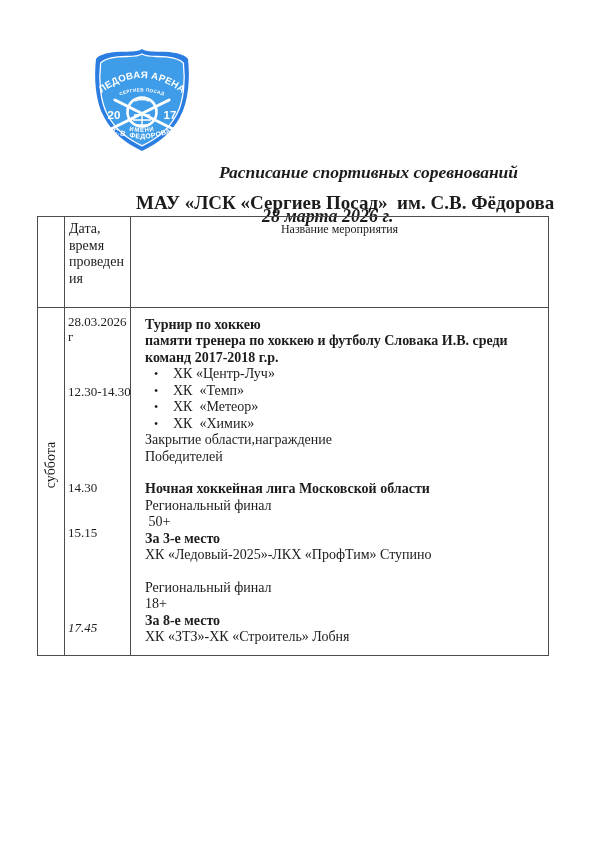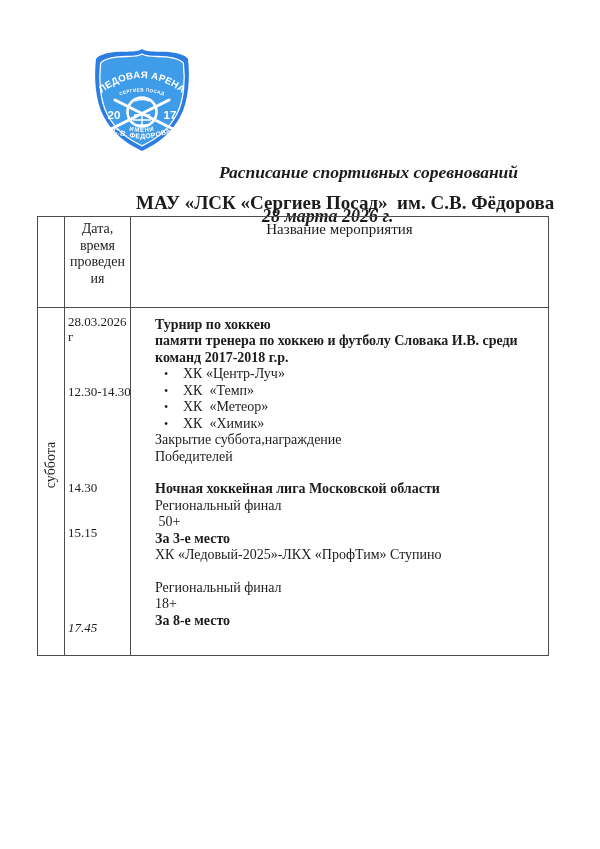--- a/index.html
+++ b/index.html
@@ -14,38 +14,38 @@
   .hline{position:absolute;white-space:pre;font-weight:bold;}
   .h1{left:219px;top:154px;font-size:17.5px;font-style:italic;margin-top:8px;}
   .h2{left:262px;top:174px;font-size:18px;font-style:italic;margin-top:32px;}
   .h3{left:136px;top:192px;font-size:19px;}
 
   
   .tbl{position:absolute;left:37px;top:216px;width:512px;height:440px;box-sizing:border-box;
        border:1px solid #4c4c4c;display:grid;
        grid-template-columns:27px 66px auto;grid-template-rows:91px auto;}
   .cellr{border-right:1px solid #4c4c4c;}
-  .cellb{border-bottom:1px solid #4c4c4c;text-align:center;}
+  .cellb{border-bottom:1px solid #4c4c4c;}
 
   .hdr-dt{font-size:14px;line-height:16.5px;padding:4px 4px 0 4px;
           overflow-wrap:break-word;word-break:break-word;}
-  .hdr-ev{font-size:15px;line-height:17px;text-align:center;padding-top:4px;}
+  .hdr-ev{font-size:12px;line-height:17px;text-align:center;padding-top:4px;}
 
   .day-cell{position:relative;}
   .day{position:absolute;left:50%;top:calc(50% - 17px);
        transform:translate(-50%,-50%) rotate(-90deg);
        font-size:14px;white-space:nowrap;}
 
   .times{position:relative;font-size:13px;}
   .time{position:absolute;left:3px;width:60px;line-height:15px;}
   .time-0{top:6px;}.time-1{top:76px;white-space:nowrap;}
   .time-2{top:128px;margin-top:44px;}.time-3{top:217px;}.time-4{top:312px;font-style:italic;}
 
   .events{padding:9px 4px 0 14px;font-size:14px;}
-  .line{height:16.45px;line-height:16.45px;white-space:pre;margin-left:10px;}
+  .line{height:16.45px;line-height:16.45px;white-space:pre;}
   .line.bold{font-weight:bold;}
   .dot{display:inline-block;width:8px;margin-left:7px;margin-right:13px;
        text-align:center;font-size:12px;}
 </style>
 </head>
 <body>
 
 <div class="page">
 
   <svg class="logo" viewBox="0 0 110 112">
@@ -111,28 +111,29 @@
         <div class="time time-4">17.45</div>
       </div>
     <div class="events">
         <div class="line bold">Турнир по хоккею</div>
         <div class="line bold">памяти тренера по хоккею и футболу Словака И.В. среди</div>
         <div class="line bold">команд 2017-2018 г.р.</div>
         <div class="line"><span class="dot">•</span><span>ХК «Центр-Луч»</span></div>
         <div class="line"><span class="dot">•</span><span>ХК  «Темп»</span></div>
         <div class="line"><span class="dot">•</span><span>ХК  «Метеор»</span></div>
         <div class="line"><span class="dot">•</span><span>ХК  «Химик»</span></div>
-        <div class="line">Закрытие суббота,награждение</div>
+        <div class="line">Закрытие области,награждение</div>
         <div class="line">Победителей</div>
         <div class="line"></div>
         <div class="line bold">Ночная хоккейная лига Московской области</div>
         <div class="line">Региональный финал</div>
         <div class="line"> 50+</div>
         <div class="line bold">За 3-е место</div>
         <div class="line">ХК «Ледовый-2025»-ЛКХ «ПрофТим» Ступино</div>
         <div class="line"></div>
         <div class="line">Региональный финал</div>
         <div class="line">18+</div>
         <div class="line bold">За 8-е место</div>
+        <div class="line">ХК «ЗТЗ»-ХК «Строитель» Лобня</div>
       </div>
   </div>
 
 </div>
 
 </body></html>

